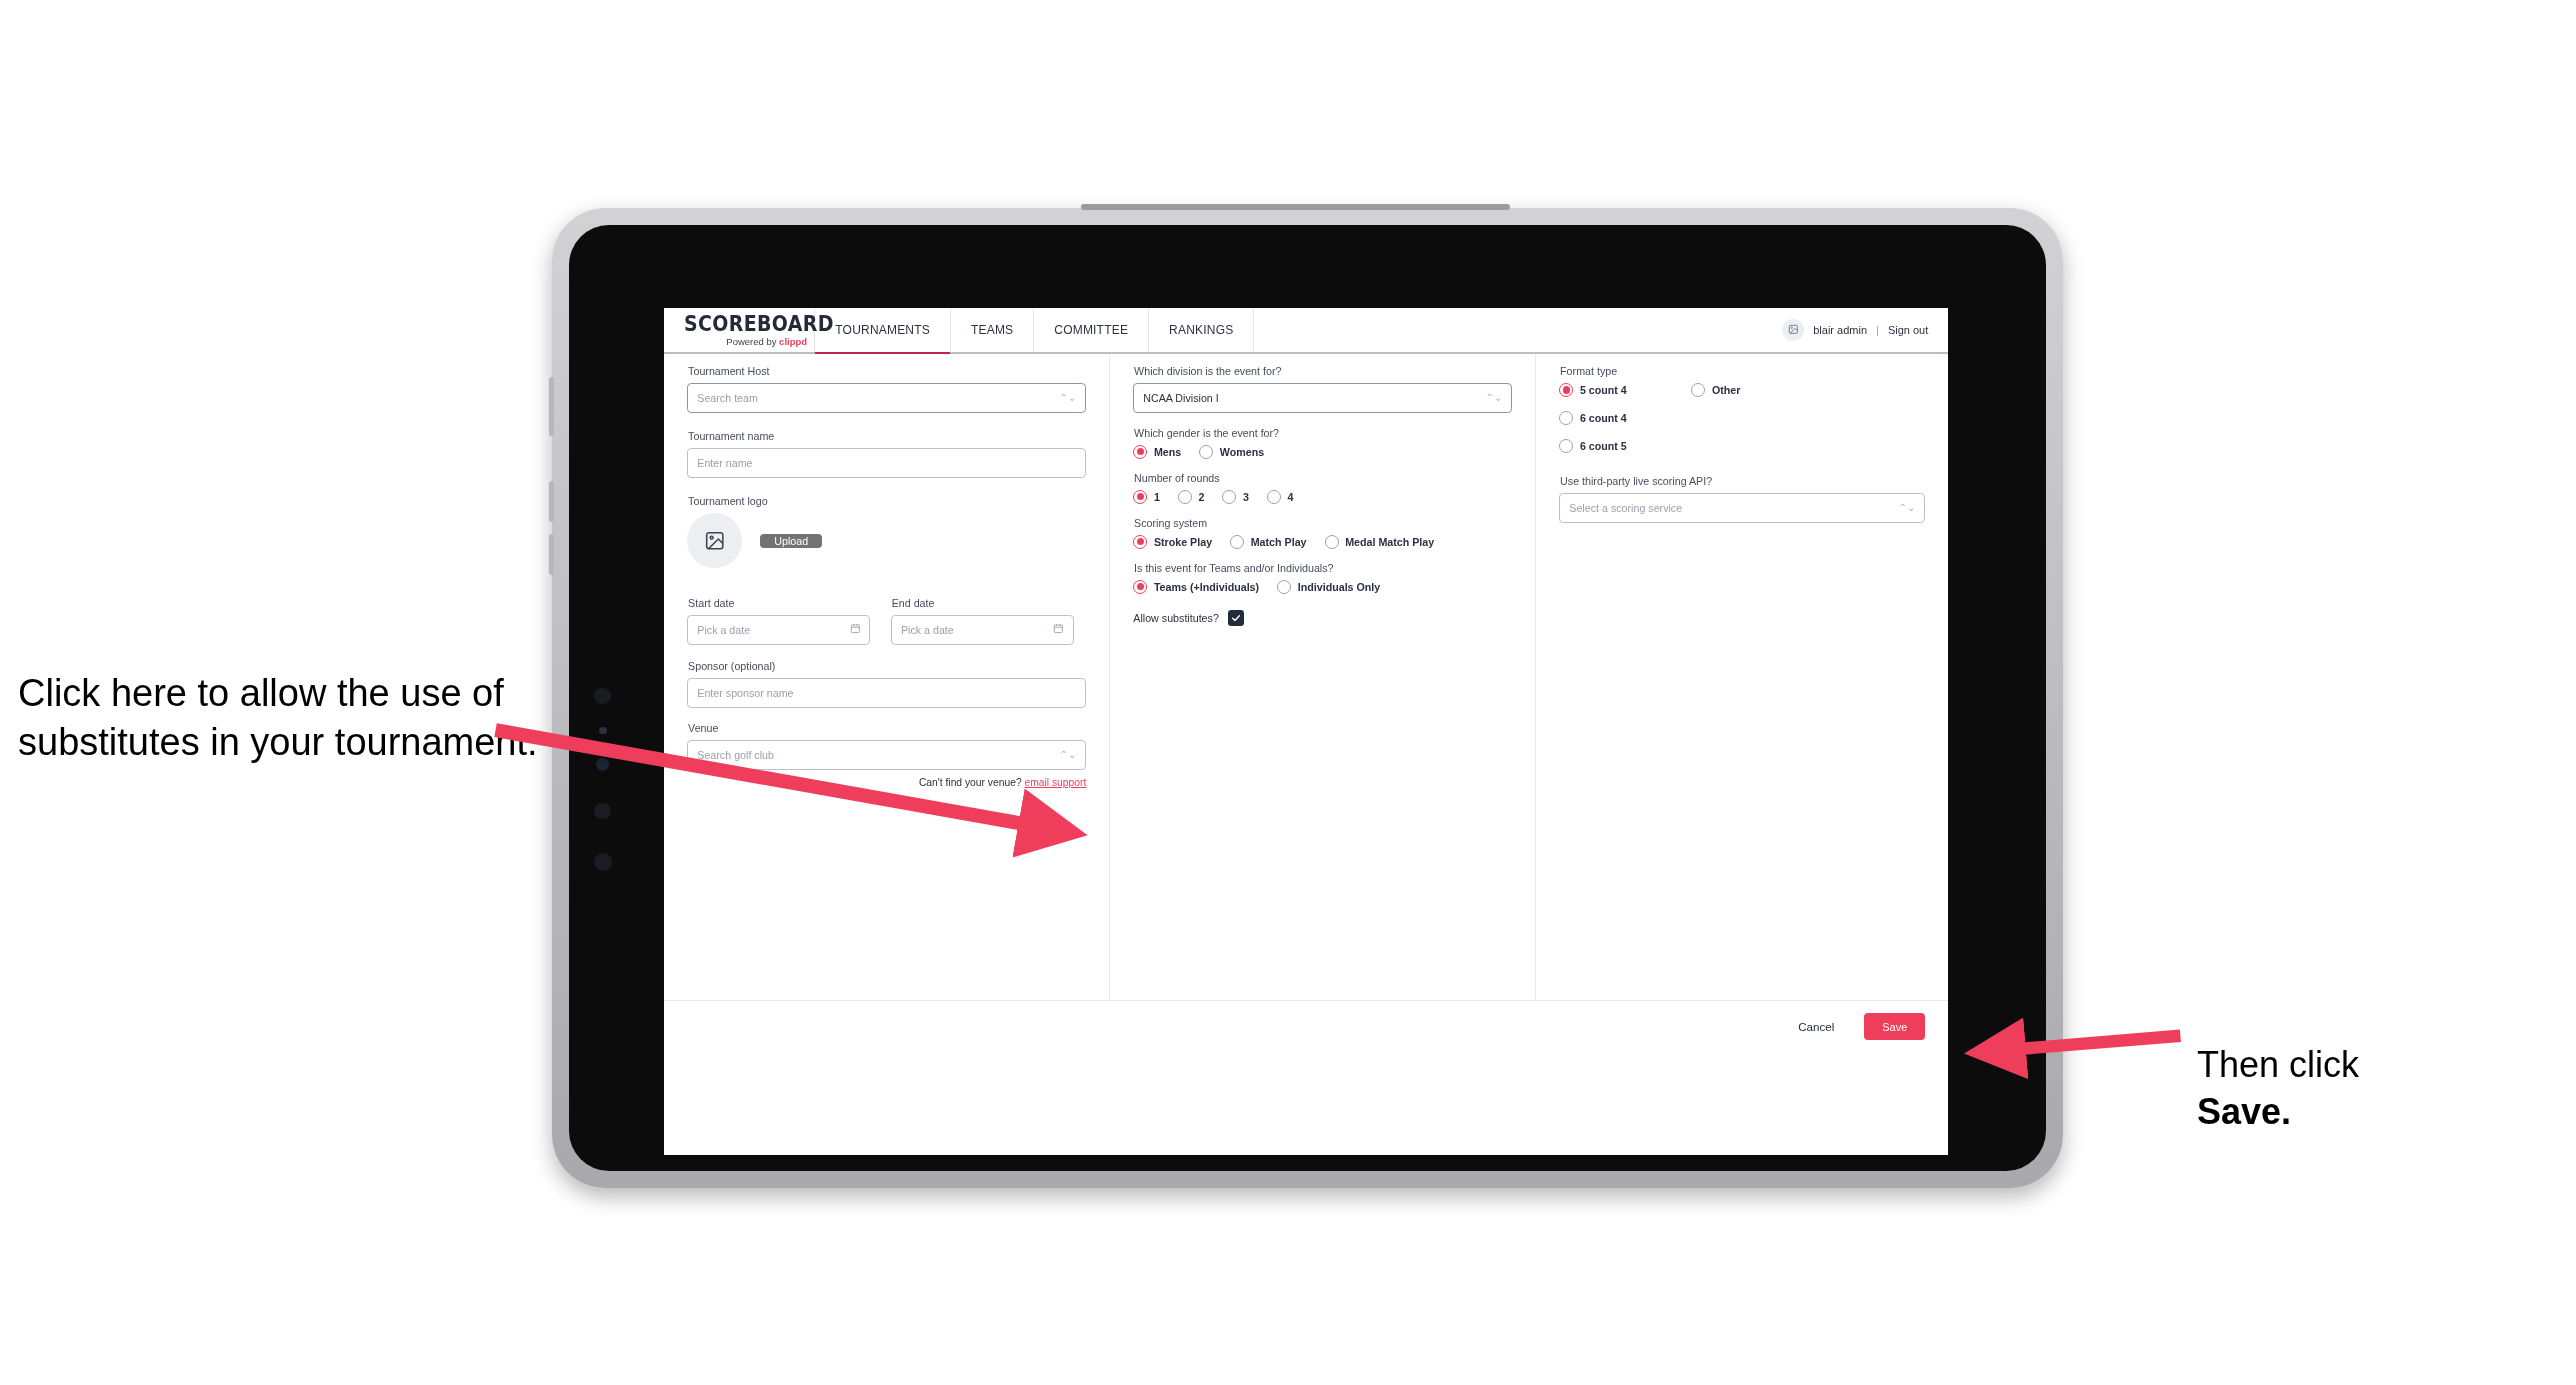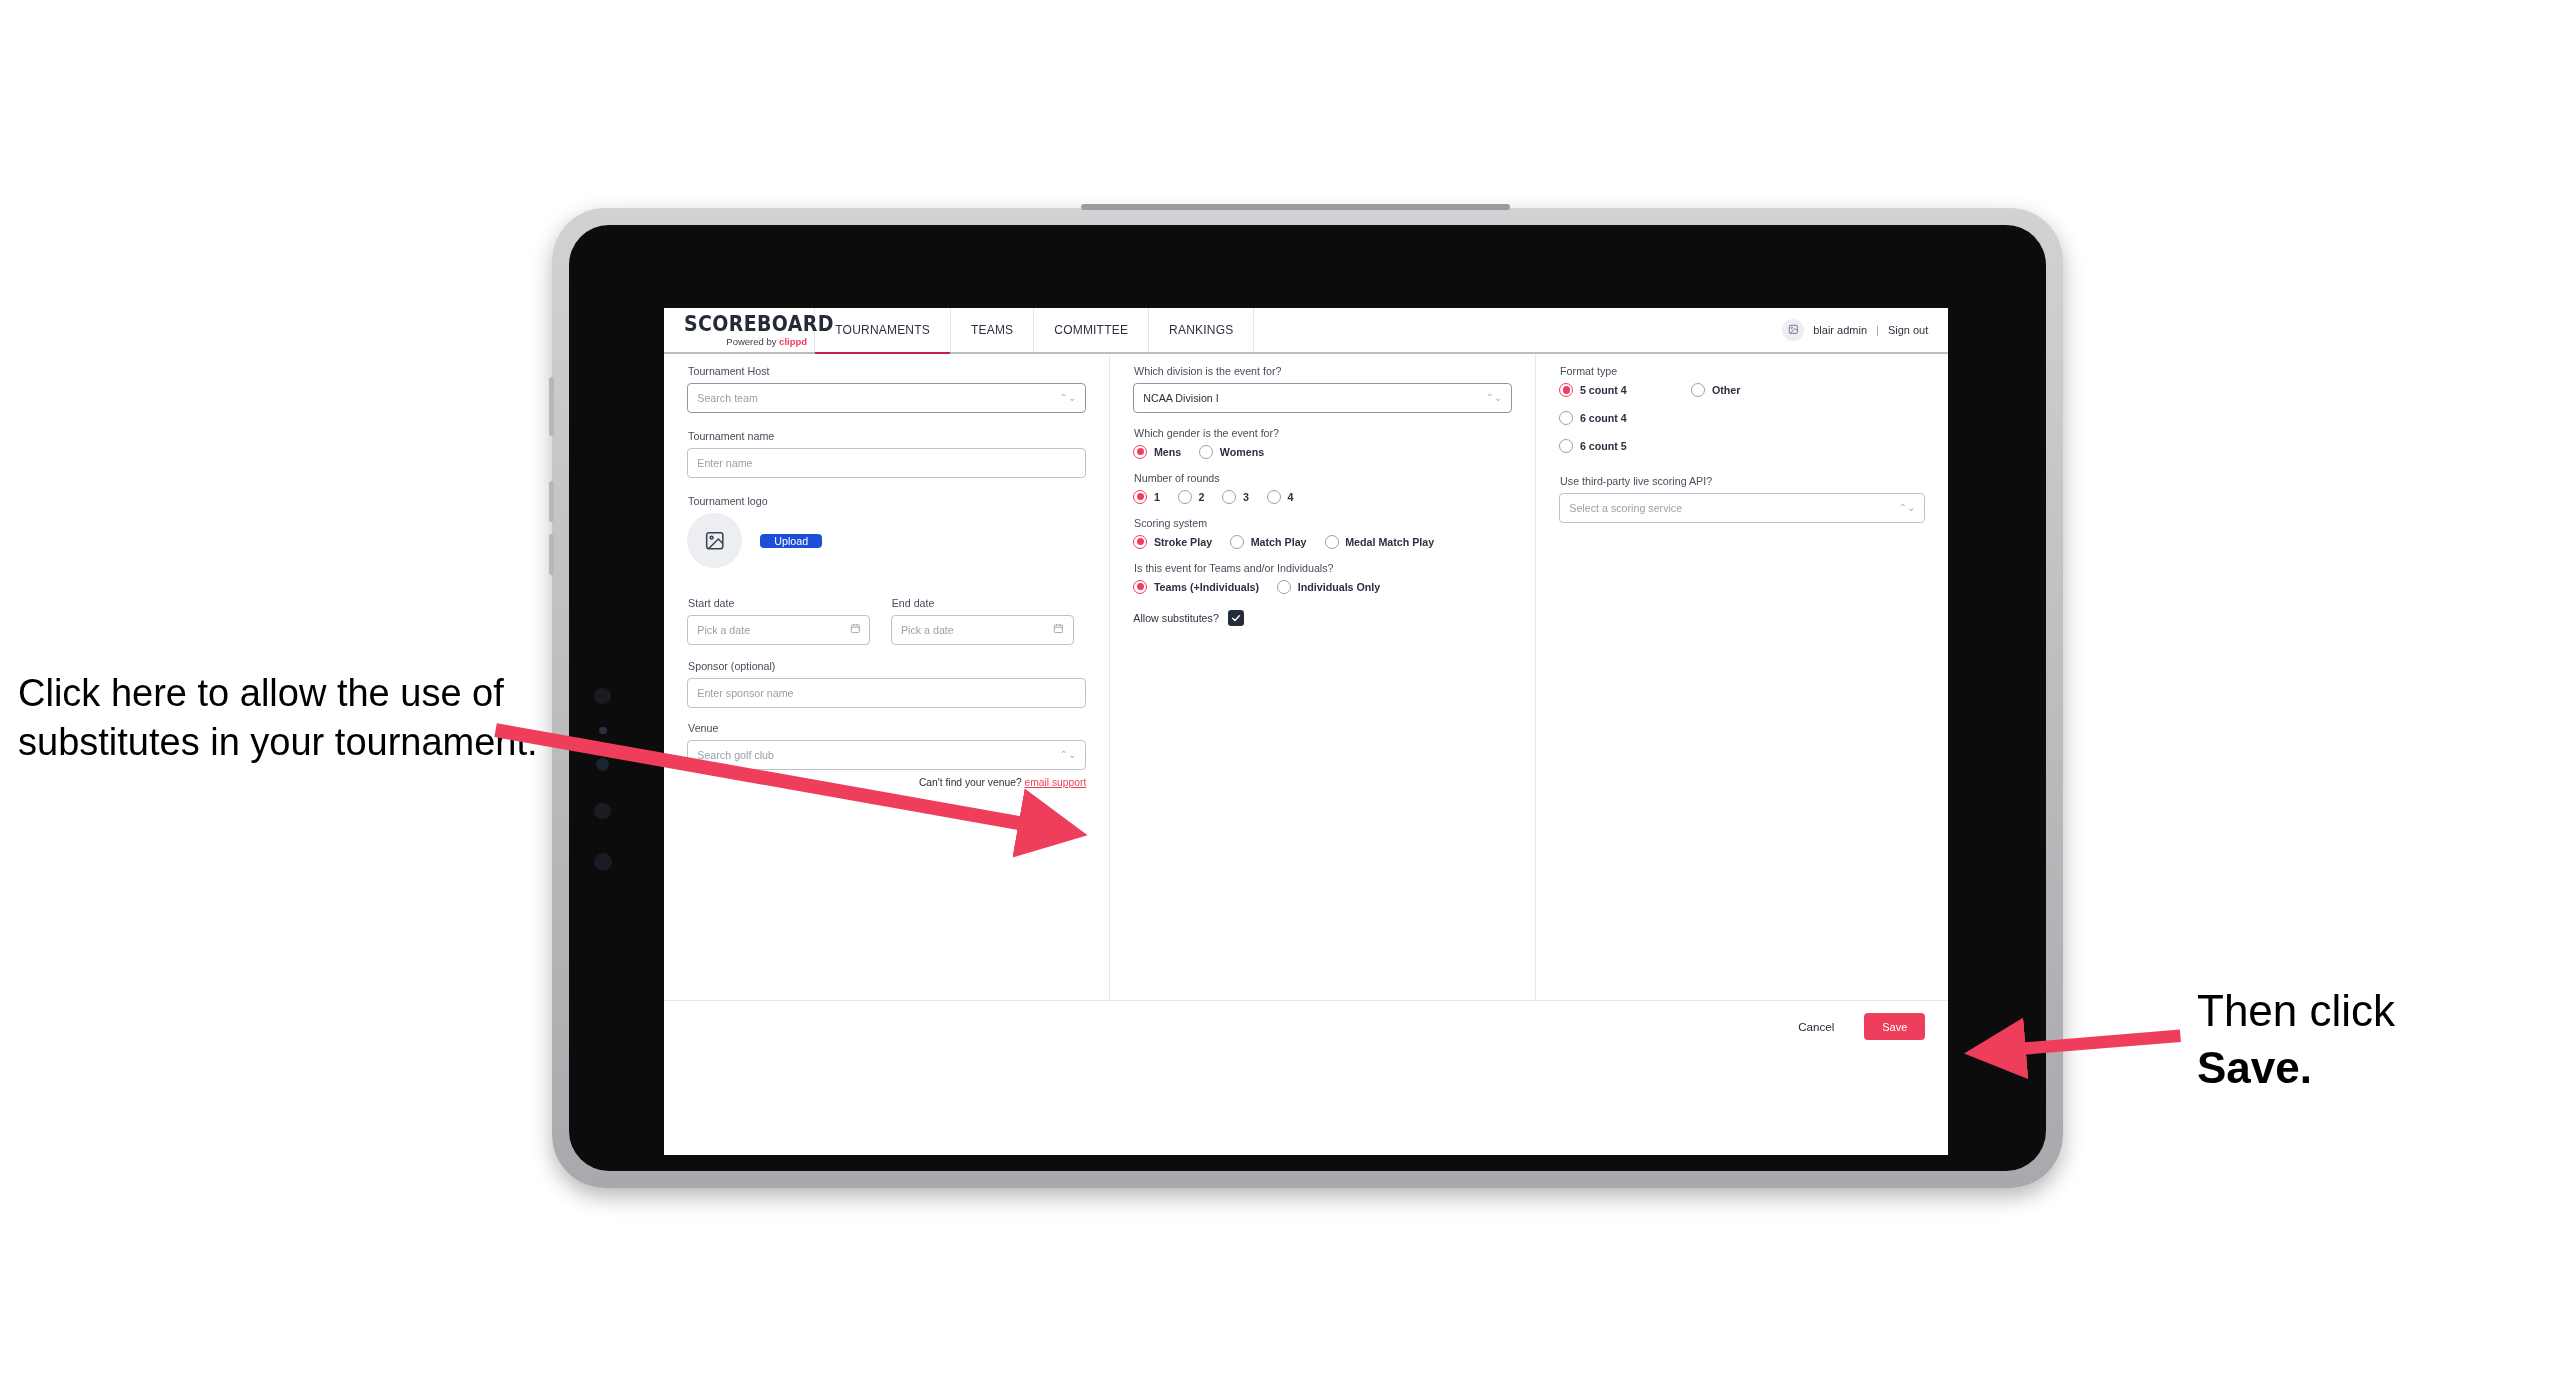--- a/index.html
+++ b/index.html
@@ -90,21 +90,21 @@
     font-size: 10.7px; color: #9aa0aa; background: #fff; position: relative;
   }
   .field.value { color: #2b3140; }
   .field .caret { margin-left: auto; color: #aab0ba; font-size: 10px; line-height: 1; }
   .field.thin { border-color: #bcc1c8; }
 
   
   .logo-row { display: flex; align-items: center; gap: 18px; margin-top: 3.3px; }
   .logo-circle { width: 55px; height: 55px; border-radius: 50%; background: #eceef1;
                  display:flex; align-items:center; justify-content:center; }
-  .btn-upload { background: #1d4ed8; color: #fff; font-size: 10.7px;
+  .btn-upload { background: #737373; color: #fff; font-size: 10.7px;
                 padding: 1px 14px; border-radius: 4.1px; cursor: pointer; }
 
   
   .date-row { display: flex; gap: 20.6px; }
   .date-col { width: 183px; }
 
   .helper { font-size: 10.3px; color: #2b3140; text-align: right; margin-top: 7.4px; }
   .helper a { color: #ef3e5c; text-decoration: underline; cursor: pointer; }
 
   
@@ -133,22 +133,22 @@
             align-items: center; justify-content: flex-end; gap: 30px;
             padding-right: 23px; }
   .btn-cancel { font-size: 11.6px; color: #242a38; cursor: pointer; }
   .btn-save { background: #ef3e5c; color: #fff; font-size: 11px;
               padding: 7.4px 18px; border-radius: 4.1px; cursor: pointer; }
 
   
   .anno { position: absolute; color: #000; }
   #anno-left { left: 18px; top: 669px; width: 529px;
                font-size: 38px; line-height: 1.30; font-weight: 400; }
-  #anno-right { left: 2197px; top: 982px; width: 347px;
-                font-size: 44px; line-height: 1.30; }
+  #anno-right { left: 2197px; top: 1042px; width: 347px;
+                font-size: 36px; line-height: 1.30; }
   #anno-right b { font-weight: 700; }
 
   svg.arrow { position: absolute; overflow: visible; pointer-events: none; }
 </style>
 </head>
 <body>
 
 <div id="stage">
 
   <div class="anno" id="anno-left">Click here to allow the use of substitutes in your tournament.</div>

